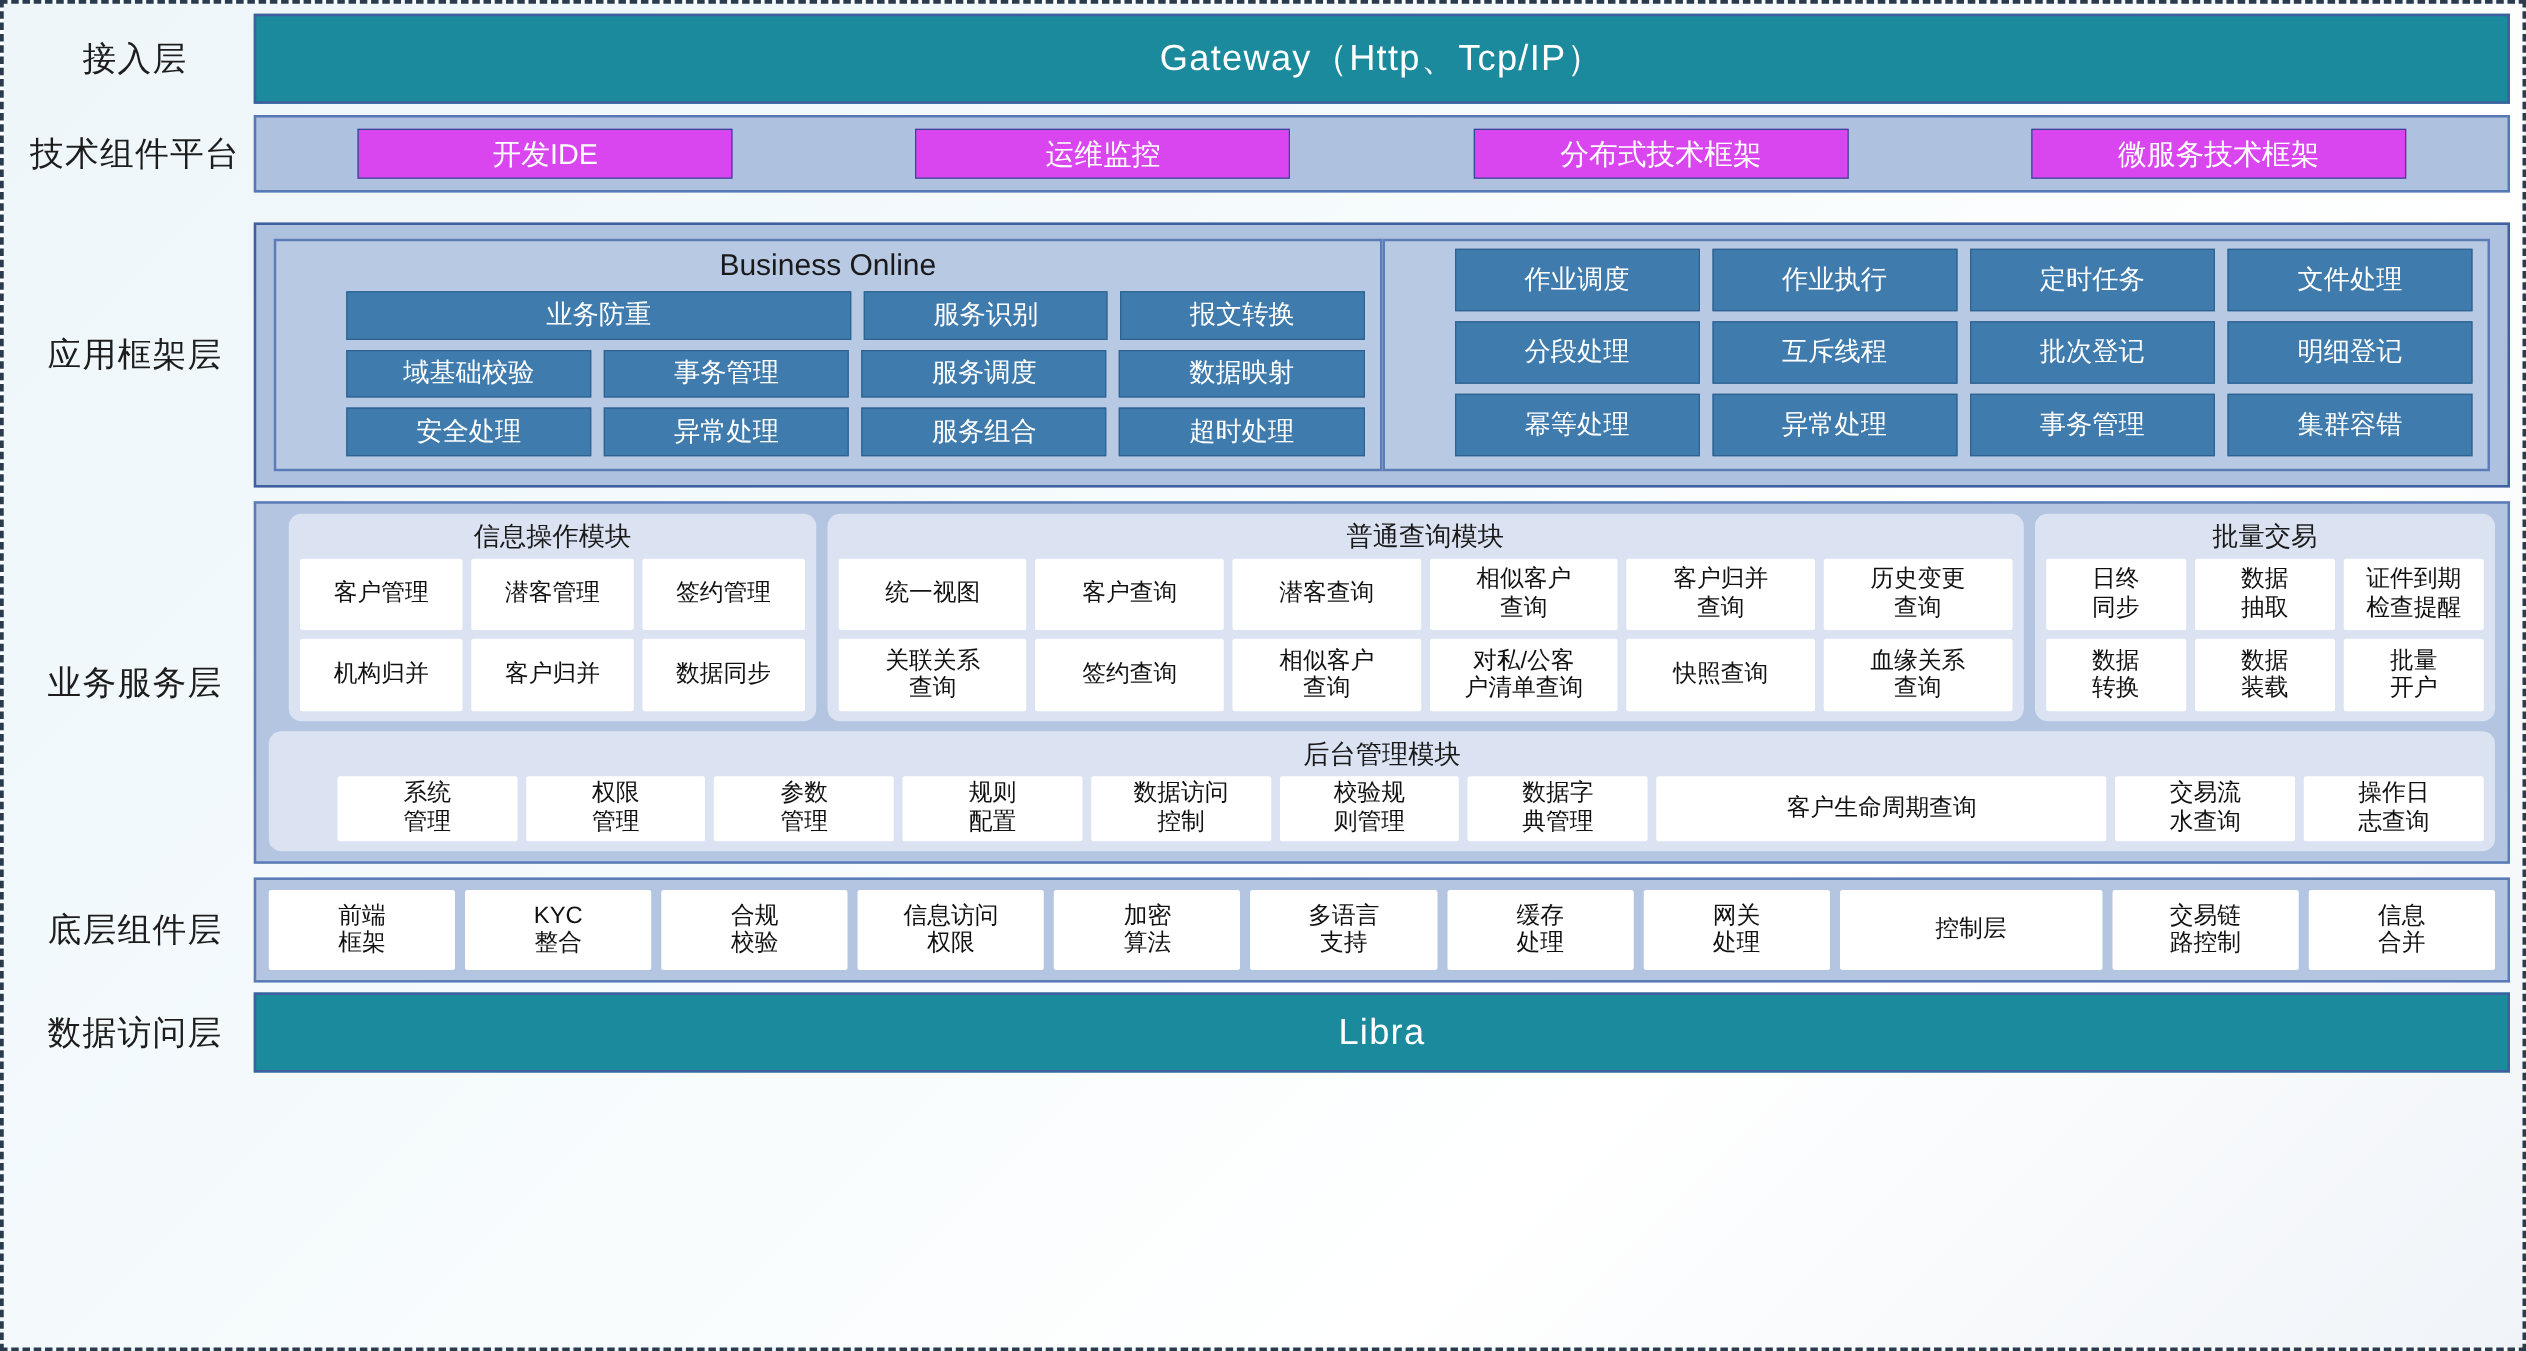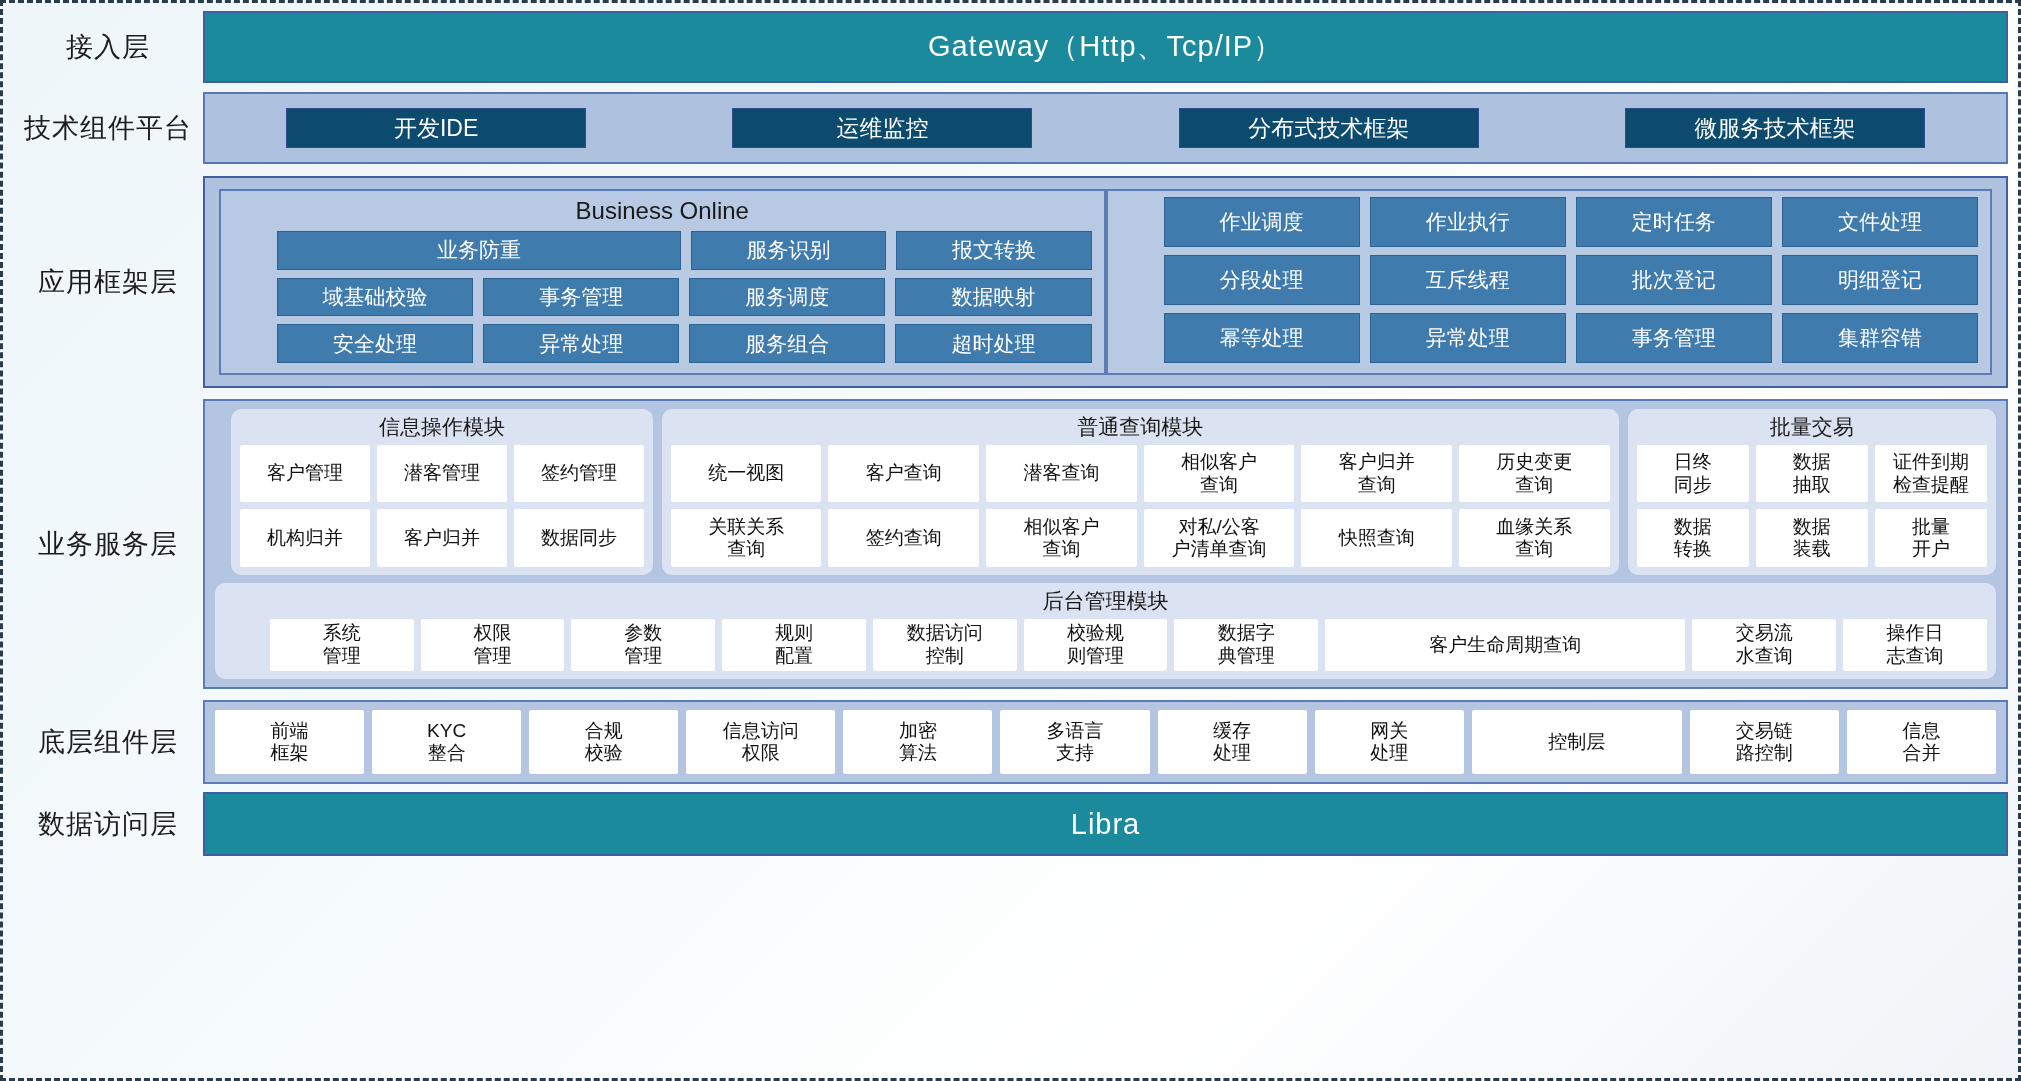--- a/index.html
+++ b/index.html
@@ -43,31 +43,31 @@
     border:2px solid #3f5fa0;
     color:#ffffff;
     display:flex; align-items:center; justify-content:center;
     font-size:29px;
     letter-spacing:1px;
   }
   .gateway-row { height:72px; margin-bottom:9px; }
   .libra-row { height:64px; margin-top:8px; }
 
   
-  .tech-row { height:72px; margin-bottom:12px;justify-content:space-between; }
+  .tech-row { height:62px; margin-bottom:24px;justify-content:space-between; }
   .tech-panel {
     flex:1;
     background:#aec1de;
     border:2px solid #5679b5;
     display:flex; align-items:center;
     justify-content:space-around;
     padding:0 8px;
   }
   .tech-chip {
-    background:#0c4a6e;
+    background:#d946ef;
     color:#ffffff;
     font-size:23px;
     height:40px;
     min-width:300px;
     display:flex; align-items:center; justify-content:center;
     border:1px solid #2f4c91;
   }
 
   
   .app-row { height:212px; margin-bottom:11px; }

